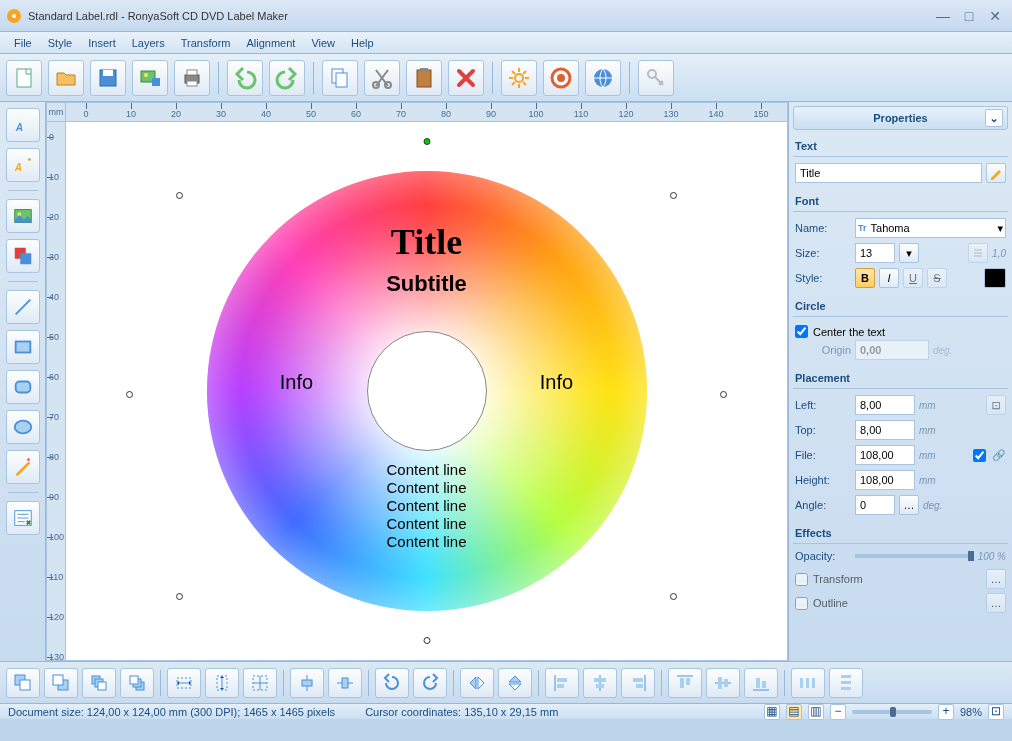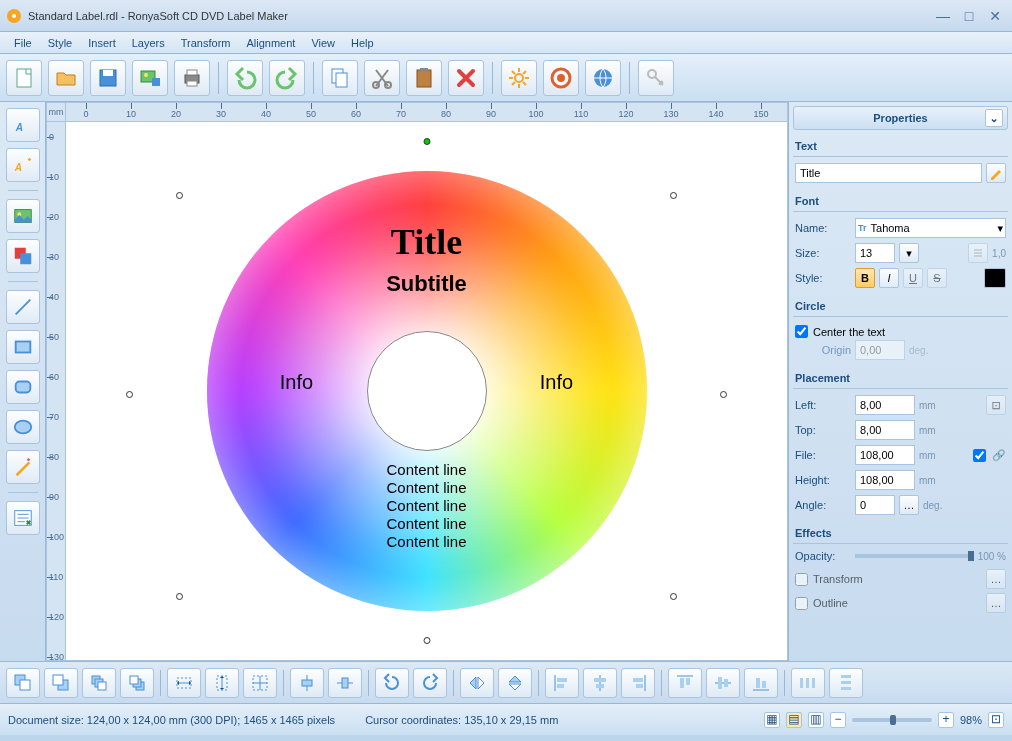--- a/index.html
+++ b/index.html
@@ -51,30 +51,30 @@
 .props { width:224px; background:linear-gradient(#dce9f5,#c7dbef); border-left:1px solid #9ab8d6; padding:4px; overflow-y:auto; }
 .props-head { height:24px; background:linear-gradient(#e8f1fa,#cadff2); border:1px solid #a8c4de; border-radius:3px; display:flex; align-items:center; justify-content:center; color:#1a4d80; font-weight:bold; margin-bottom:6px; position:relative; }
 .props-head .chev { position:absolute; right:4px; width:18px; height:18px; border:1px solid #a8c4de; border-radius:2px; text-align:center; line-height:16px; background:#fff; cursor:pointer; }
 .pgroup { margin-bottom:8px; }
 .pgroup-title { color:#1a4d80; font-weight:bold; padding:4px 2px; border-bottom:1px solid #a8c4de; margin-bottom:6px; }
 .prow { display:flex; align-items:center; margin-bottom:5px; padding:0 2px; gap:4px; }
 .plabel { width:56px; color:#1a4d80; }
 .pinput { border:1px solid #a8c4de; background:#fff; padding:2px 4px; height:20px; }
 .pbtn { border:1px solid #a8c4de; background:linear-gradient(#fdfefe,#dfeaf5); height:20px; min-width:20px; display:flex; align-items:center; justify-content:center; cursor:pointer; border-radius:2px; }
 .pbtn.active { background:linear-gradient(#ffe8b0,#ffcc60); border-color:#d89f30; }
-.unit { color:#7a95b3; font-size:10px; }
+.unit { color:#7a95b3; font-size:10px;font-style:italic; }
 .chk { display:flex; align-items:center; gap:5px; padding:2px; }
 .chk input { width:13px; height:13px; }
 
 .bottomtools { height:42px; background:linear-gradient(#dce9f5,#c7dbef); border-top:1px solid #9ab8d6; display:flex; align-items:center; padding:0 6px; gap:4px; }
 .bbtn { width:34px; height:30px; border:1px solid #a8c4de; border-radius:3px; background:linear-gradient(#fdfefe,#dfeaf5); display:flex; align-items:center; justify-content:center; cursor:pointer; }
 .bbtn svg { width:20px; height:20px; }
 .bsep { width:1px; height:26px; background:#9ab8d6; margin:0 2px; }
 
-.statusbar { height:32px; background:linear-gradient(#e4eff9,#cadff2); border-top:1px solid #9ab8d6; display:flex; align-items:center; padding:0 8px; color:#1a4d80; gap:30px; }
+.statusbar { height:16px; background:linear-gradient(#e4eff9,#cadff2); border-top:1px solid #9ab8d6; display:flex; align-items:center; padding:0 8px; color:#1a4d80; gap:30px; }
 .status-right { margin-left:auto; display:flex; align-items:center; gap:6px; }
 .zoom-slider { width:80px; height:4px; background:#a8c4de; border-radius:2px; position:relative; }
 .zoom-slider::after { content:''; position:absolute; left:48%; top:-3px; width:6px; height:10px; background:#4a6d92; border-radius:2px; }
 .sbtn { width:16px; height:16px; border:1px solid #a8c4de; background:#fff; border-radius:2px; text-align:center; line-height:12px; cursor:pointer; font-size:12px; }
 </style>
 </head>
 <body>
 
 <div class="titlebar">
   <svg class="icon" viewBox="0 0 16 16">
@@ -411,21 +411,21 @@
     </div>
 
     <div class="pgroup">
       <div class="pgroup-title">Circle</div>
       <div class="chk">
         <input type="checkbox" checked="" style="">
         <span>Center the text</span>
       </div>
       <div class="prow" style="opacity:0.5">
         <span class="plabel" style="text-align:right">Origin</span>
-        <input class="pinput" style="width: 50px;" disabled="" value="0,00">
+        <input class="pinput" style="width: 74px; font-weight: bold;" disabled="" value="0,00">
         <span class="unit">deg.</span>
       </div>
     </div>
 
     <div class="pgroup">
       <div class="pgroup-title">Placement</div>
       <div class="prow">
         <span class="plabel">Left:</span>
         <input class="pinput" style="width: 60px;" value="8,00">
         <span class="unit">mm</span>

